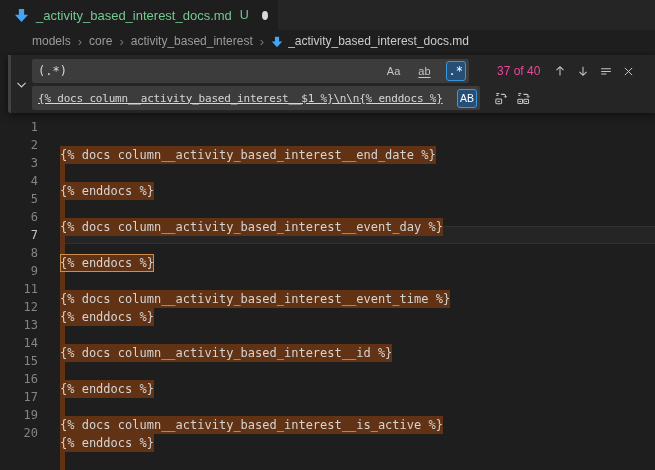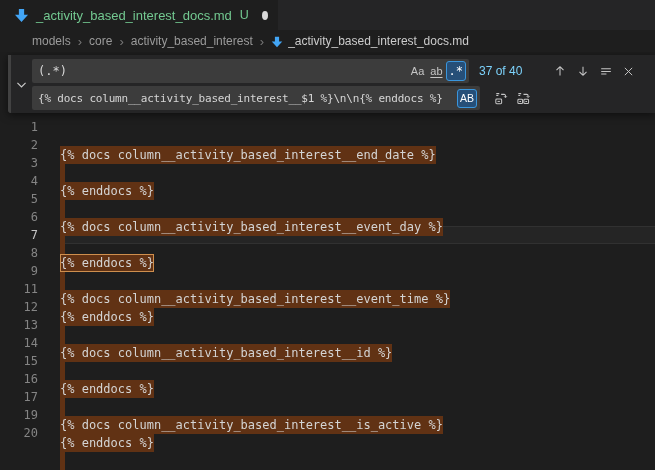--- a/index.html
+++ b/index.html
@@ -33,29 +33,29 @@
   .sash { width:3px; background:#424242; cursor:ew-resize; border-bottom-left-radius:3px; }
   .toggle-col { width:21px; display:flex; align-items:center; justify-content:center; cursor:pointer; }
   .fields { flex:1; padding:4px 8px 4px 0; display:flex; flex-direction:column; gap:3px; }
   .frow { display:flex; align-items:center; height:24px; }
   .finput { background:#3c3c3c; border-radius:2px; height:24px; display:flex;
             align-items:center; padding:0 3px 0 6px; }
   .find-input { width:437px; }
   .replace-input { width:448px; }
   .input-text { font-family:"DejaVu Sans Mono", monospace; font-size:12px;
                 color:#d6d6d6; white-space:pre; overflow:hidden; flex:1; }
-  .replace-input .input-text { font-size:11px; letter-spacing:-0.2px; }
+  .replace-input .input-text { font-size:11px; letter-spacing:-0.2px;text-decoration:underline; }
   .toggle { min-width:17px; height:20px; border-radius:3px; display:flex; align-items:center;
-            justify-content:center; font-size:11px; color:#c5c5c5; margin-left:0;
+            justify-content:center; font-size:11px; color:#c5c5c5; margin-left:12px;
             padding:0 2px; border:1px solid transparent; cursor:pointer; }
   .toggle.active { background:#264f78; border-color:#3a96dd; color:#ffffff; }
   .toggle .ww { text-decoration:underline; text-underline-offset:2px; }
   .toggle.regex { font-family:"DejaVu Sans Mono", monospace; font-size:12px; }
   .toggle.ab-btn { font-size:10.5px; height:19px; }
-  .count { margin-left:10px; font-size:12px; color:#7dd3fc; white-space:nowrap; }
+  .count { margin-left:28px; font-size:12px; color:#ec4899; white-space:nowrap; }
   .nav { margin-left:auto; display:flex; align-items:center; padding-right:7px; }
   .icon-btn { width:23px; height:22px; display:flex; align-items:center; justify-content:center;
               border-radius:3px; cursor:pointer; }
   .replace-actions { display:flex; margin-left:9px; }
 
   
   .code { padding-top:66px; font-family:"DejaVu Sans Mono", monospace; font-size:12px; }
   .line { position:relative; height:18px; line-height:18px; }
   .line-num { position:absolute; left:0; top:0; width:38px; text-align:right;
               color:#858585; font-size:12px; }

